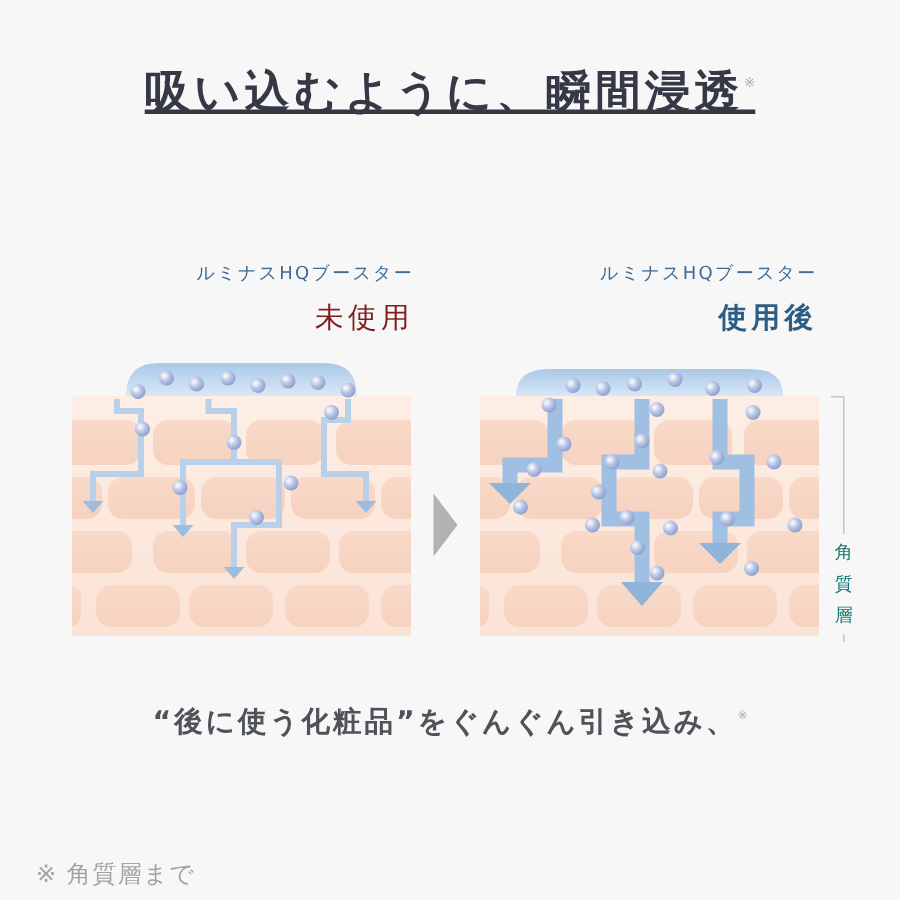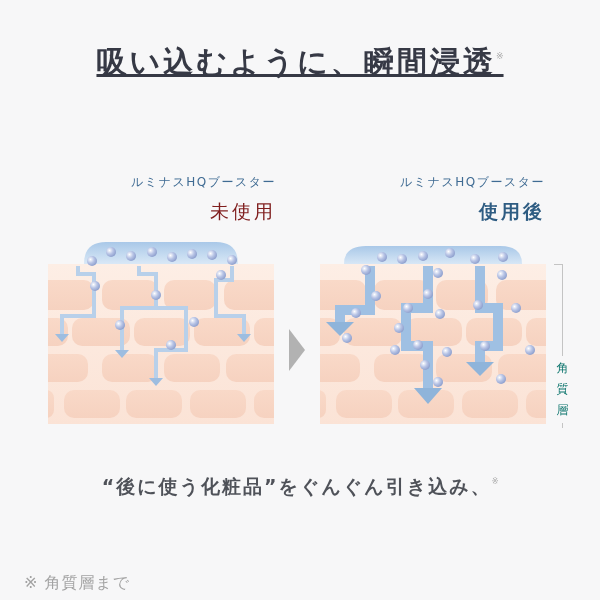--- a/index.html
+++ b/index.html
@@ -35,21 +35,21 @@
     position:absolute; left:562px; top:264px; width:1px; height:164px;
     background:#c4c4c4;
   }
   .scale .tick { position:absolute; left:-8px; top:0; width:8px; height:1px; background:#c4c4c4; }
   .scale .label {
     position:absolute; left:-9px; top:50px; width:19px; background:#f7f7f8;
     font-size:12px; color:#0f766e; line-height:21px; text-align:center; padding:2px 0;margin-top:42px;
   }
   .caption {
     position:absolute; left:0; top:458px; width:600px; text-align:center;
-    font-size:19px; font-weight:bold; color:#4f5259; letter-spacing:2px; line-height:56px;
+    font-size:19px; font-weight:bold; color:#4f5259; letter-spacing:2px; line-height:46px;
   }
   .caption .sup { font-size:8px; color:#aaa; vertical-align:top; position:relative; top:-4px; font-weight:normal; letter-spacing:0; }
   .footnote { position:absolute; left:24px; top:573px; font-size:16px; color:#a3a3a3; letter-spacing:1px; }
 </style>
 </head>
 <body>
 
 <div class="headline">
   <div><span>吸い込むように、瞬間浸透</span><span class="sup">※</span></div>
 </div>

